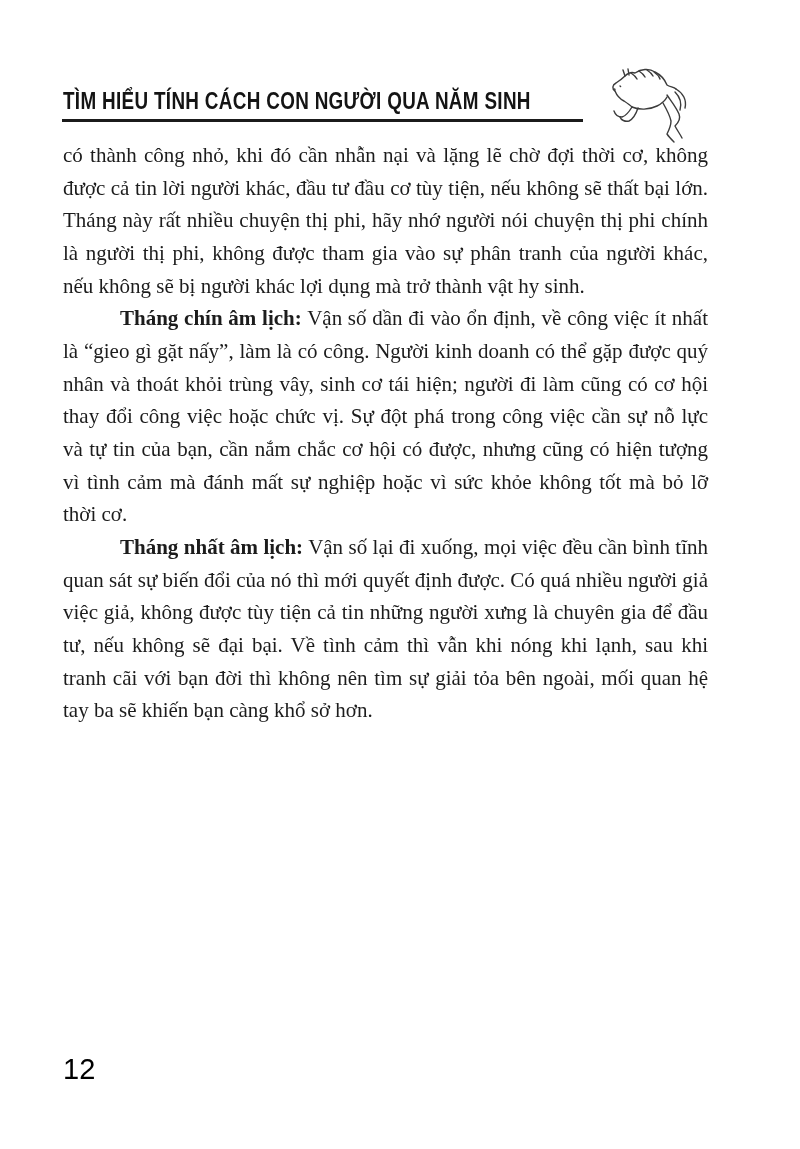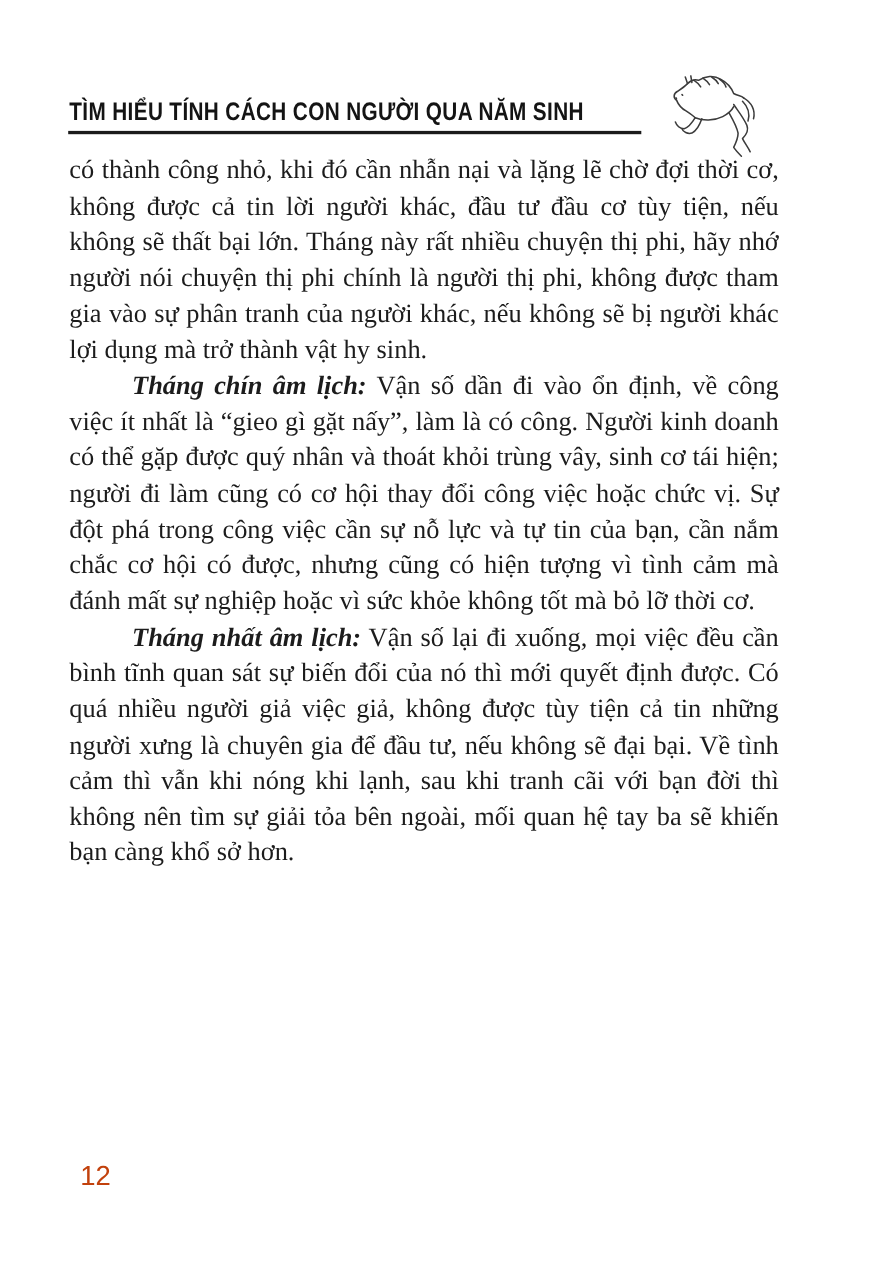--- a/index.html
+++ b/index.html
@@ -43,38 +43,38 @@
     height: 90px;
   }
 
   
   .body-text {
     position: absolute;
     left: 63px;
     top: 139px;
     width: 645px;
     font-family: "Liberation Serif", "DejaVu Serif", serif;
-    font-size: 24px;
+    font-size: 21px;
     line-height: 32.65px;
     text-align: justify;
     color: #1c1c1c;
   }
   .para { margin: 0; text-indent: 57px; }
   .para.continuation { text-indent: 0; }
   .para.cut-at-page-end { text-align-last: justify; }
-  .lead { font-weight: 700; font-style: italic; }
+  .lead { font-weight: 700; }
 
   .page-number {
     position: absolute;
-    left: 73px;
+    left: 63px;
     top: 1053px;
     font-family: "Liberation Sans", sans-serif;
-    font-size: 25px;
+    font-size: 29px;
     line-height: 32px;
-    color: #c2410c;
+    color: #000000;
   }
 </style>
 </head>
 <body>
 
 <div class="page" style="--bg: #ffffff; --text: #1f1f1f; --rule: #1b1b1b;">
 
   <span class="header-title">TÌM HIỂU TÍNH CÁCH CON NGƯỜI QUA NĂM SINH</span>
 
   <div class="header-rule"></div>

